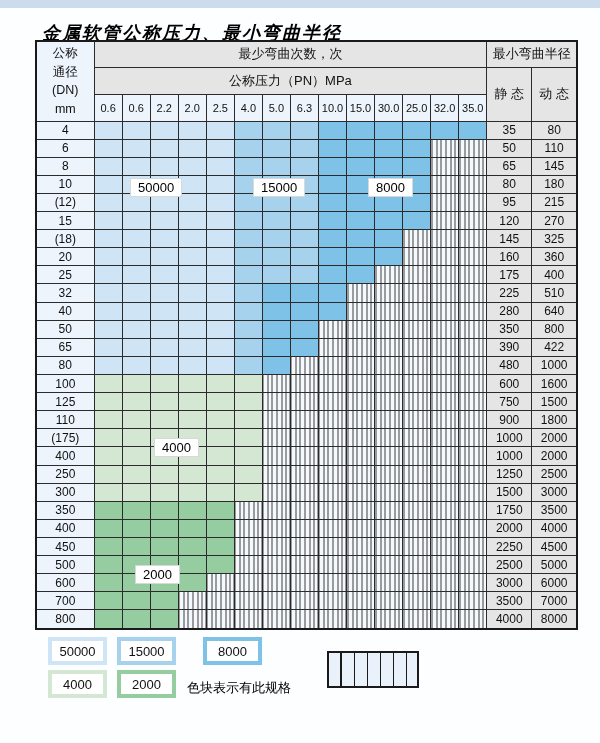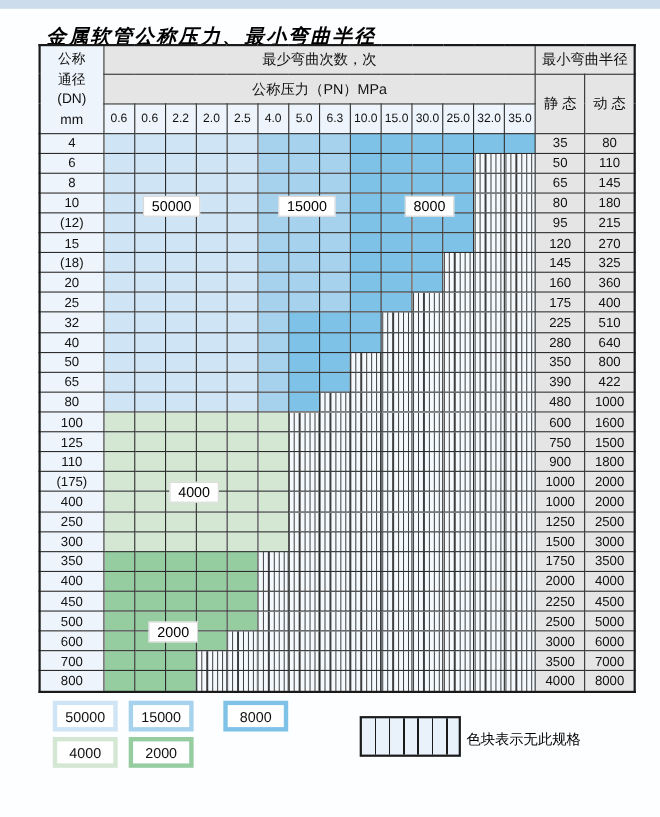--- a/index.html
+++ b/index.html
@@ -676,15 +676,15 @@
   </div>
   <div class="sw sw-8000">
     <div class="sw-inner">8000</div>
   </div>
   <div class="sw sw-4000">
     <div class="sw-inner">4000</div>
   </div>
   <div class="sw sw-2000">
     <div class="sw-inner">2000</div>
   </div>
+  <div class="legend-text has-spec">色块表示有此规格</div>
   <div class="hatch-box"></div>
-  <div class="legend-text no-spec">色块表示无此规格</div>
 </div>
 
 </body></html>

